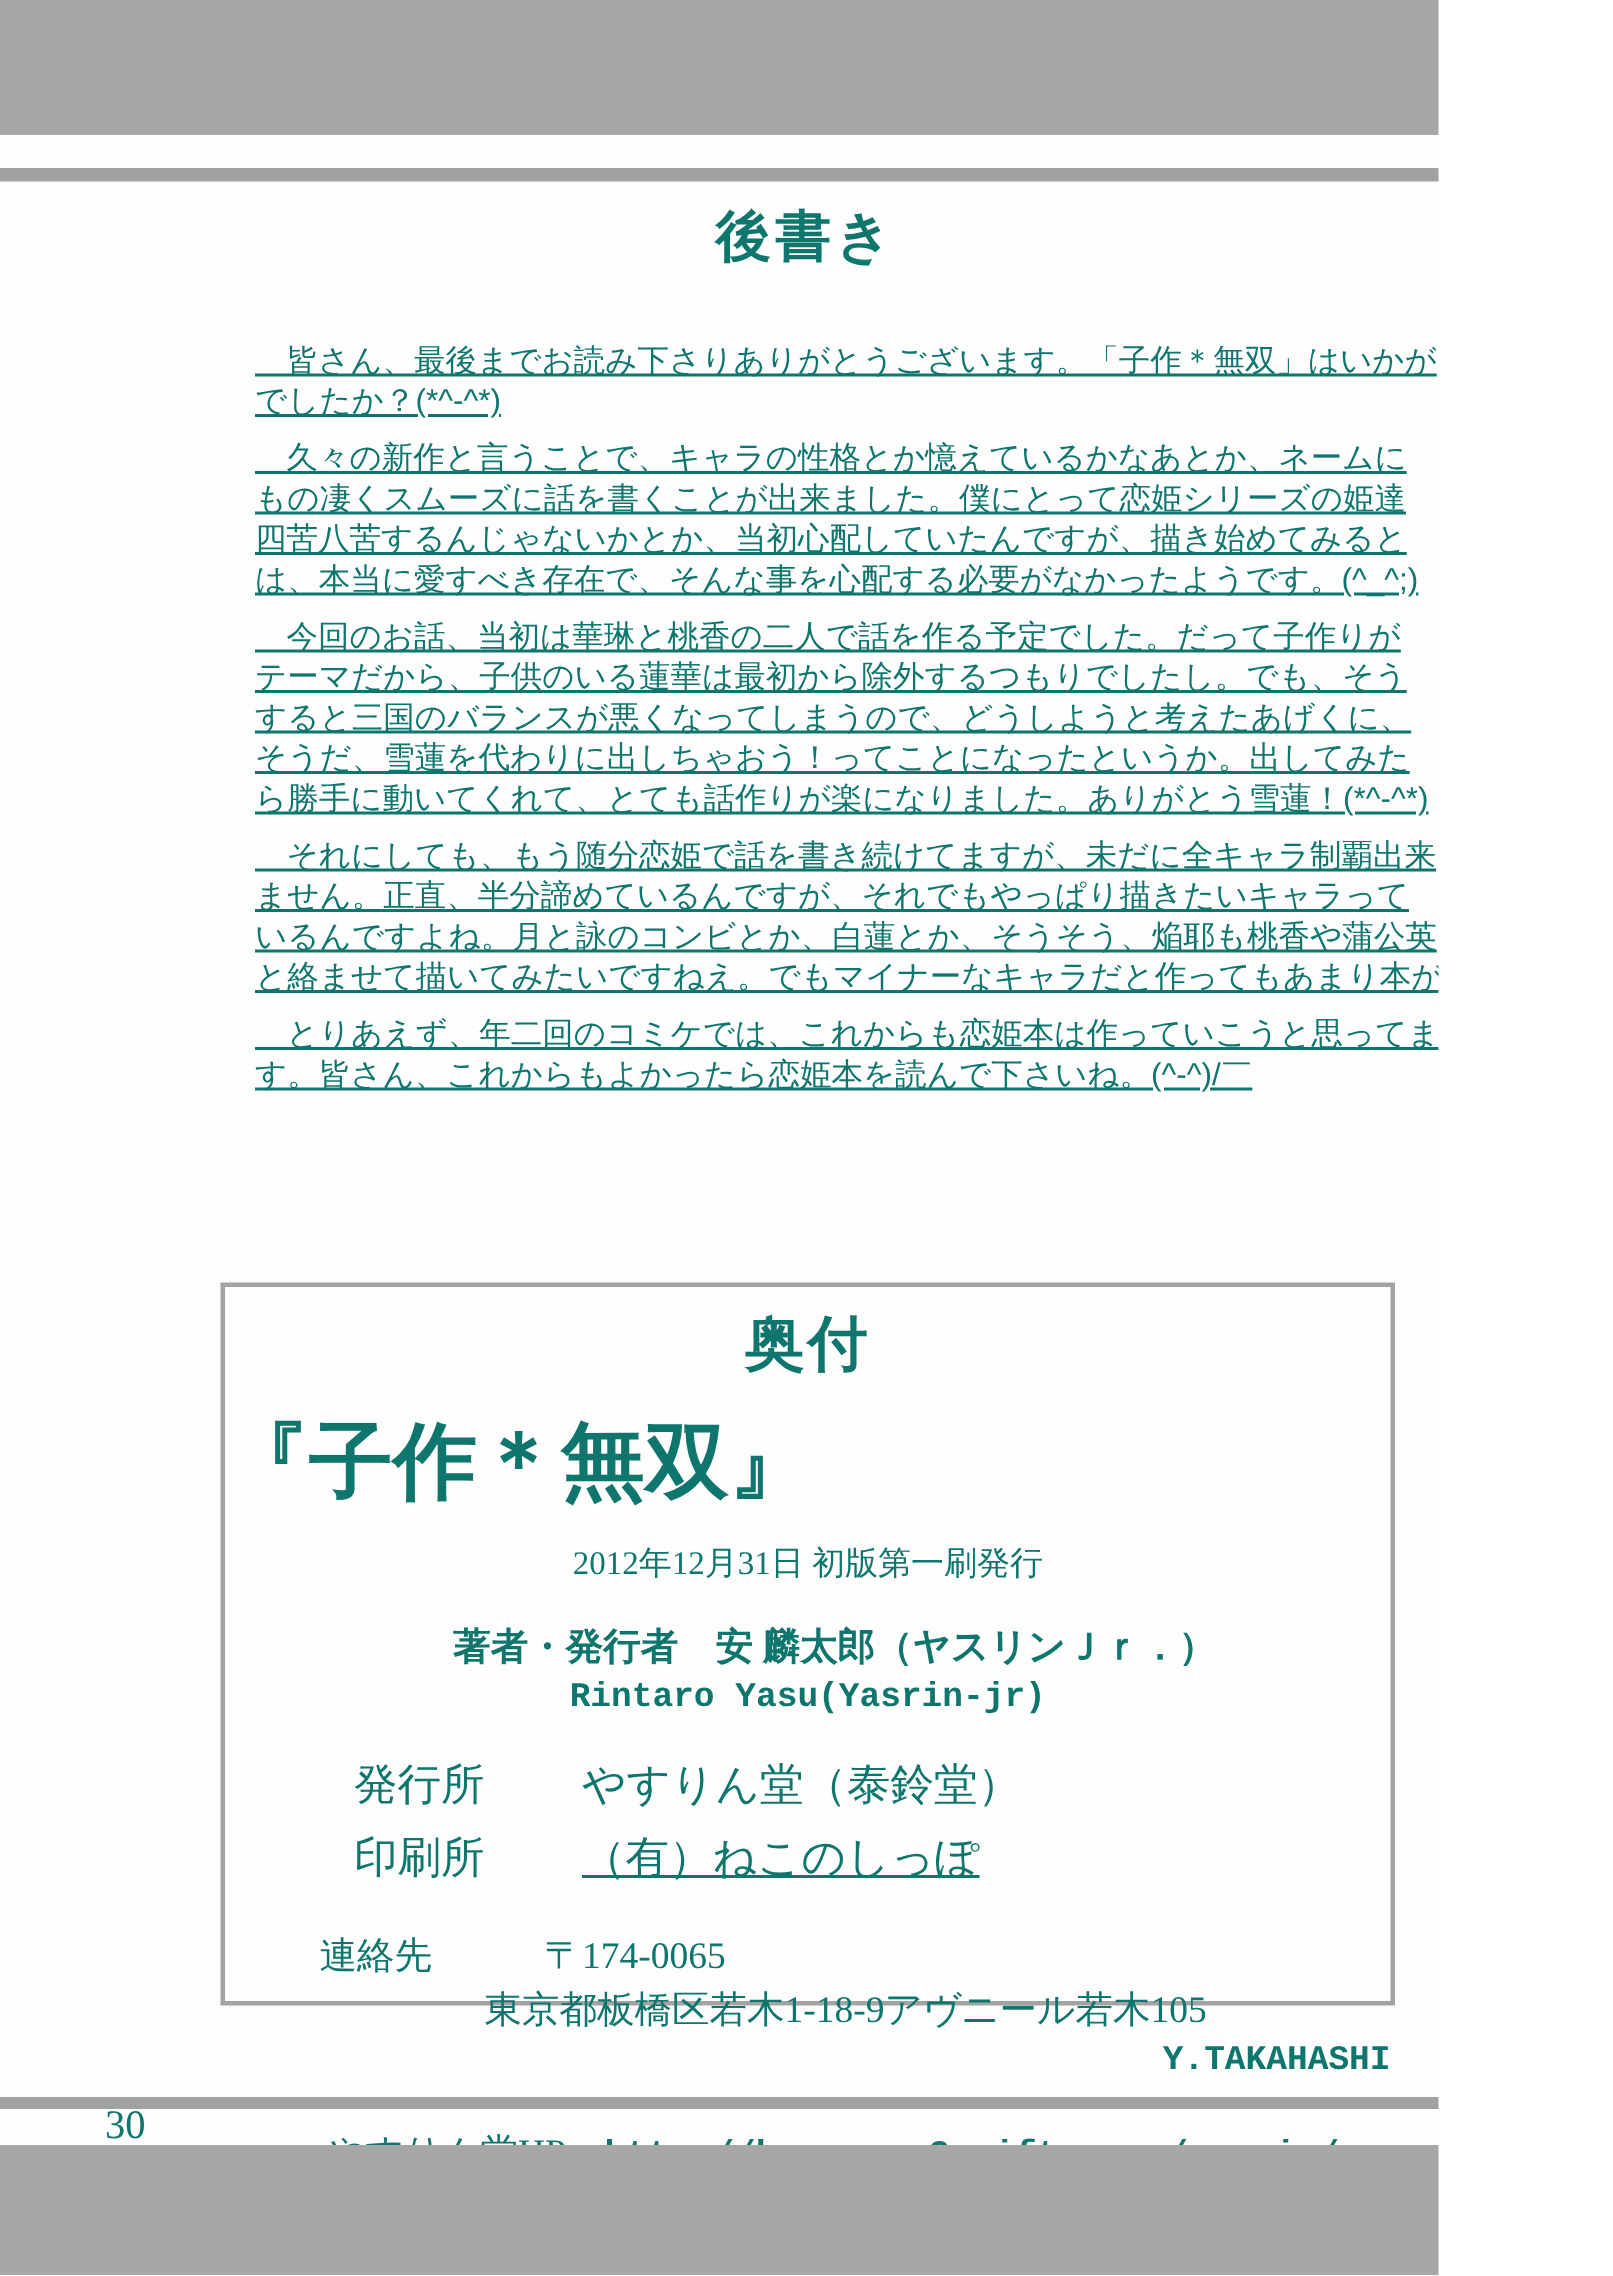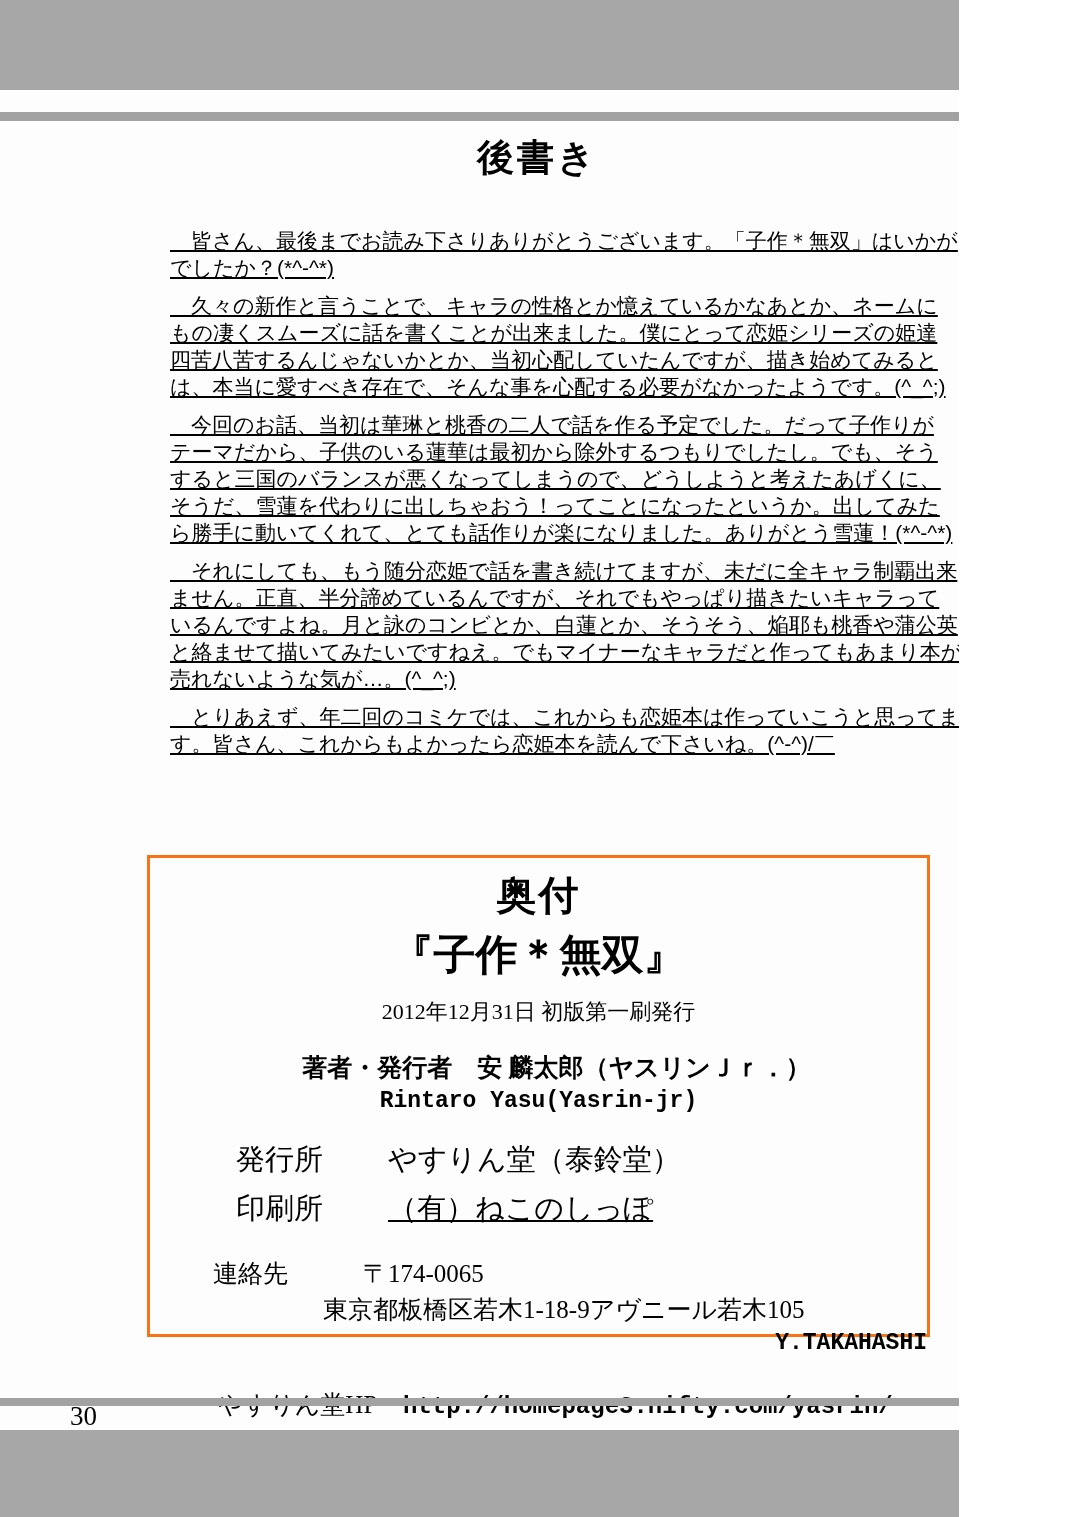--- a/index.html
+++ b/index.html
@@ -3,21 +3,21 @@
 <meta charset="utf-8">
 <style>
   html, body { margin: 0; padding: 0; background: #ffffff; }
   .page {
     position: relative;
     width: 959px;
     height: 1517px;
     background: #fdfdfd;
     overflow: hidden;
     font-family: "Liberation Sans", sans-serif;
-    color: #000000;
+    color: #0f766e;
   }
   .band-top {
     position: absolute; top: 0; left: 0; width: 1075px; height: 90px;
     background: #a7a7a7;
   }
   .bar-divider {
     position: absolute; top: 112px; left: 0; width: 1075px; height: 9px;
     background: #a2a2a2;
   }
   .page-title {
@@ -28,32 +28,32 @@
   }
   .afterword {
     position: absolute; top: 227px; left: 170px; width: 745px;
     font-size: 21px; line-height: 27px;
   }
   .para { margin: 0 0 11px 0; text-decoration: underline; }
   .line { white-space: nowrap; }
   .colophon {
     position: absolute; top: 855px; left: 147px;
     width: 783px; height: 482px;
-    border: 3px solid #f97316;
+    border: 3px solid #a3a3a3;
     box-sizing: border-box;
   }
   .colo-heading {
     margin-top: 10px; text-align: center;
     font-size: 40px; font-weight: bold; letter-spacing: 2px;
     white-space: nowrap;
   }
   .colo-booktitle {
-    margin-top: 4px; text-align: center;
+    margin-top: 14px; text-align: left;
     font-family: "Liberation Serif", serif;
-    font-size: 42px; font-weight: bold;
+    font-size: 56px; font-weight: bold;
     white-space: nowrap;
   }
   .colo-edition {
     margin-top: 14px; text-align: center;
     font-family: "Liberation Serif", serif;
     font-size: 22px;
     white-space: nowrap;
   }
   .colo-author {
     margin-top: 24px; text-align: center;
@@ -143,21 +143,20 @@
       <div class="line">テーマだから、子供のいる蓮華は最初から除外するつもりでしたし。でも、そう</div>
       <div class="line">すると三国のバランスが悪くなってしまうので、どうしようと考えたあげくに、</div>
       <div class="line">そうだ、雪蓮を代わりに出しちゃおう！ってことになったというか。出してみた</div>
       <div class="line">ら勝手に動いてくれて、とても話作りが楽になりました。ありがとう雪蓮！(*^-^*)</div>
     </div>
     <div class="para">
       <div class="line">　それにしても、もう随分恋姫で話を書き続けてますが、未だに全キャラ制覇出来</div>
       <div class="line">ません。正直、半分諦めているんですが、それでもやっぱり描きたいキャラって</div>
       <div class="line">いるんですよね。月と詠のコンビとか、白蓮とか、そうそう、焔耶も桃香や蒲公英</div>
       <div class="line">と絡ませて描いてみたいですねえ。でもマイナーなキャラだと作ってもあまり本が</div>
-      <div class="line">売れないような気が…。(^_^;)</div>
     </div>
     <div class="para">
       <div class="line">　とりあえず、年二回のコミケでは、これからも恋姫本は作っていこうと思ってま</div>
       <div class="line">す。皆さん、これからもよかったら恋姫本を読んで下さいね。(^-^)/￣</div>
     </div>
   </div>
 
   <div class="colophon">
     <div class="colo-heading">奥付</div>
     <div class="colo-booktitle">『子作＊無双』</div>

